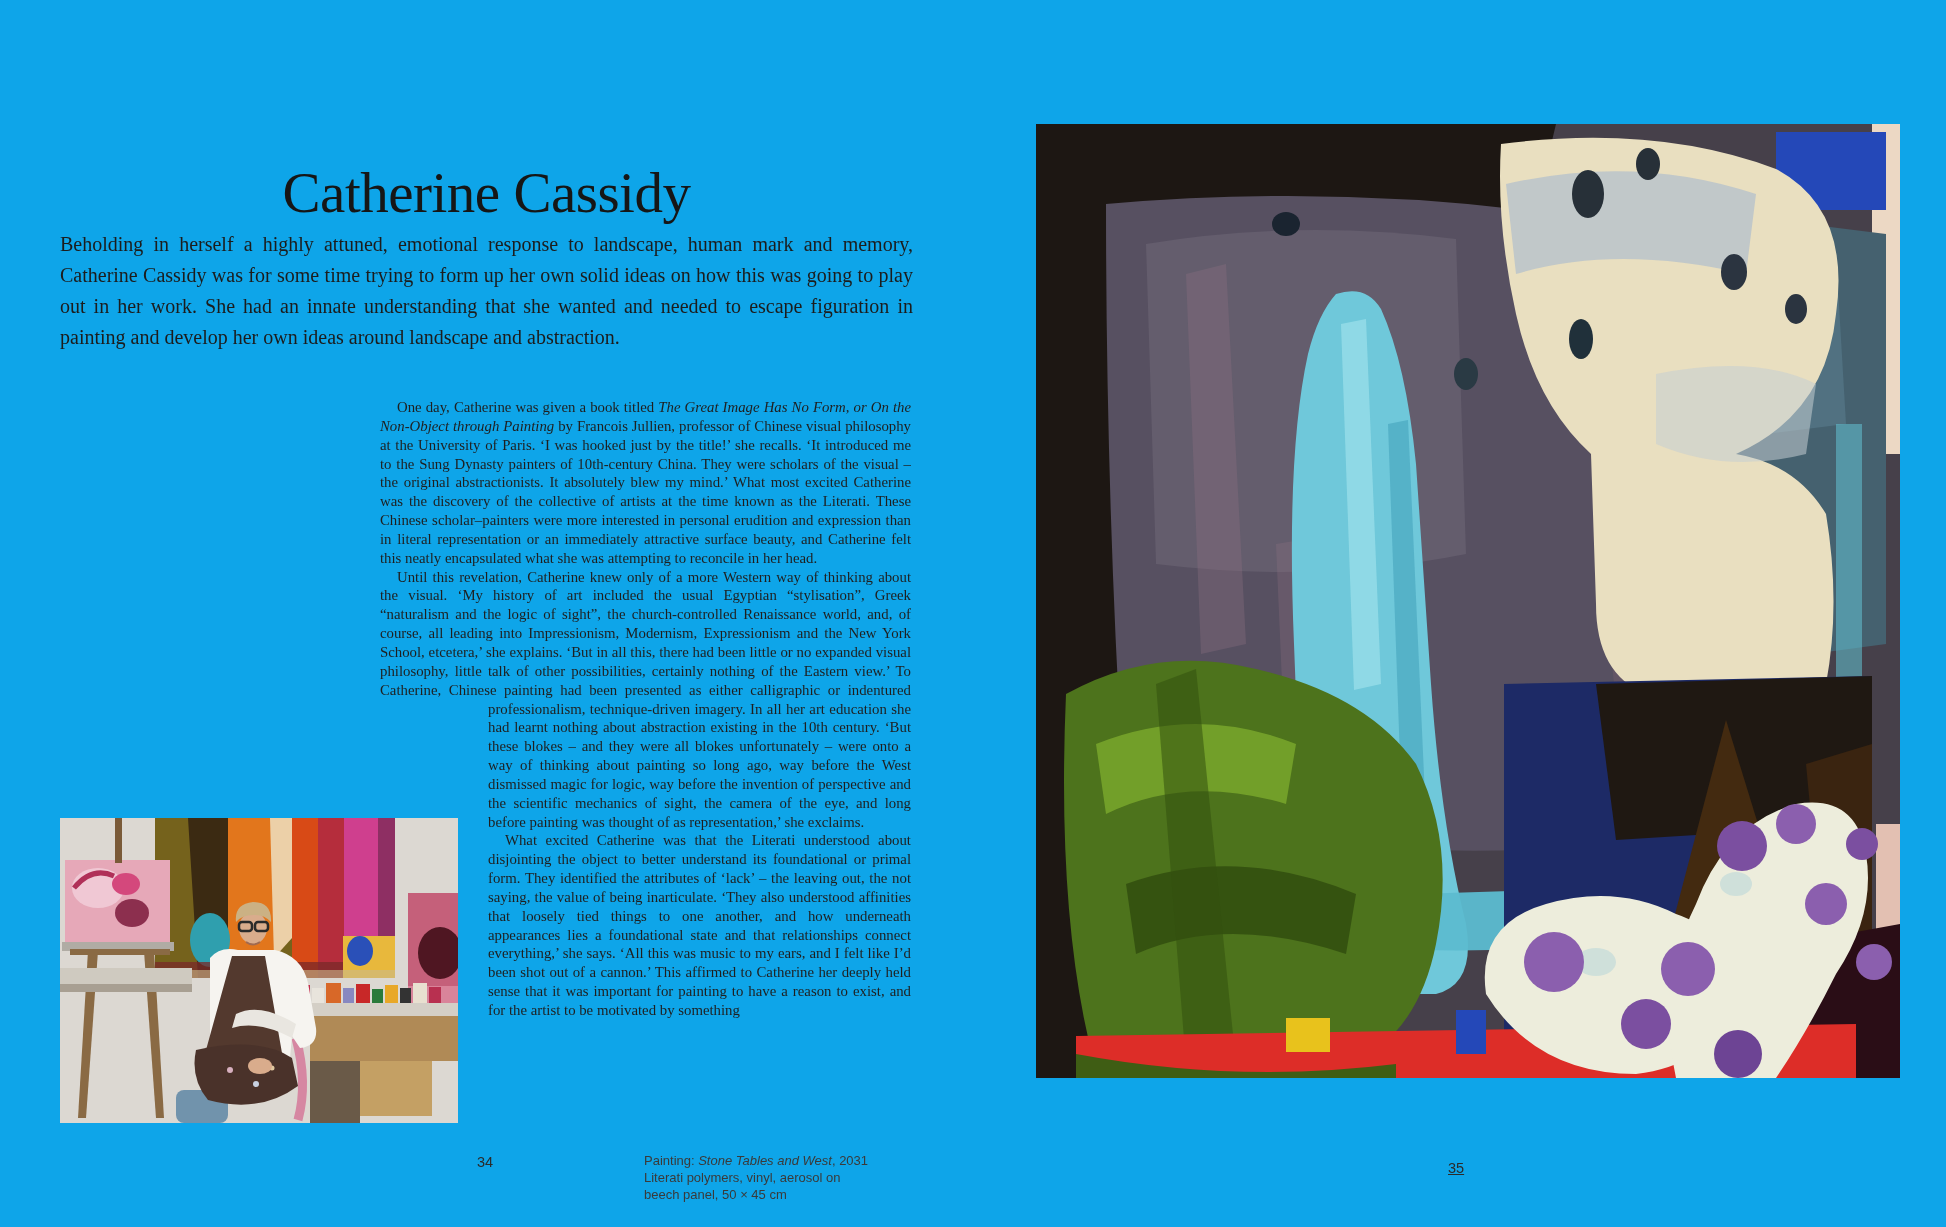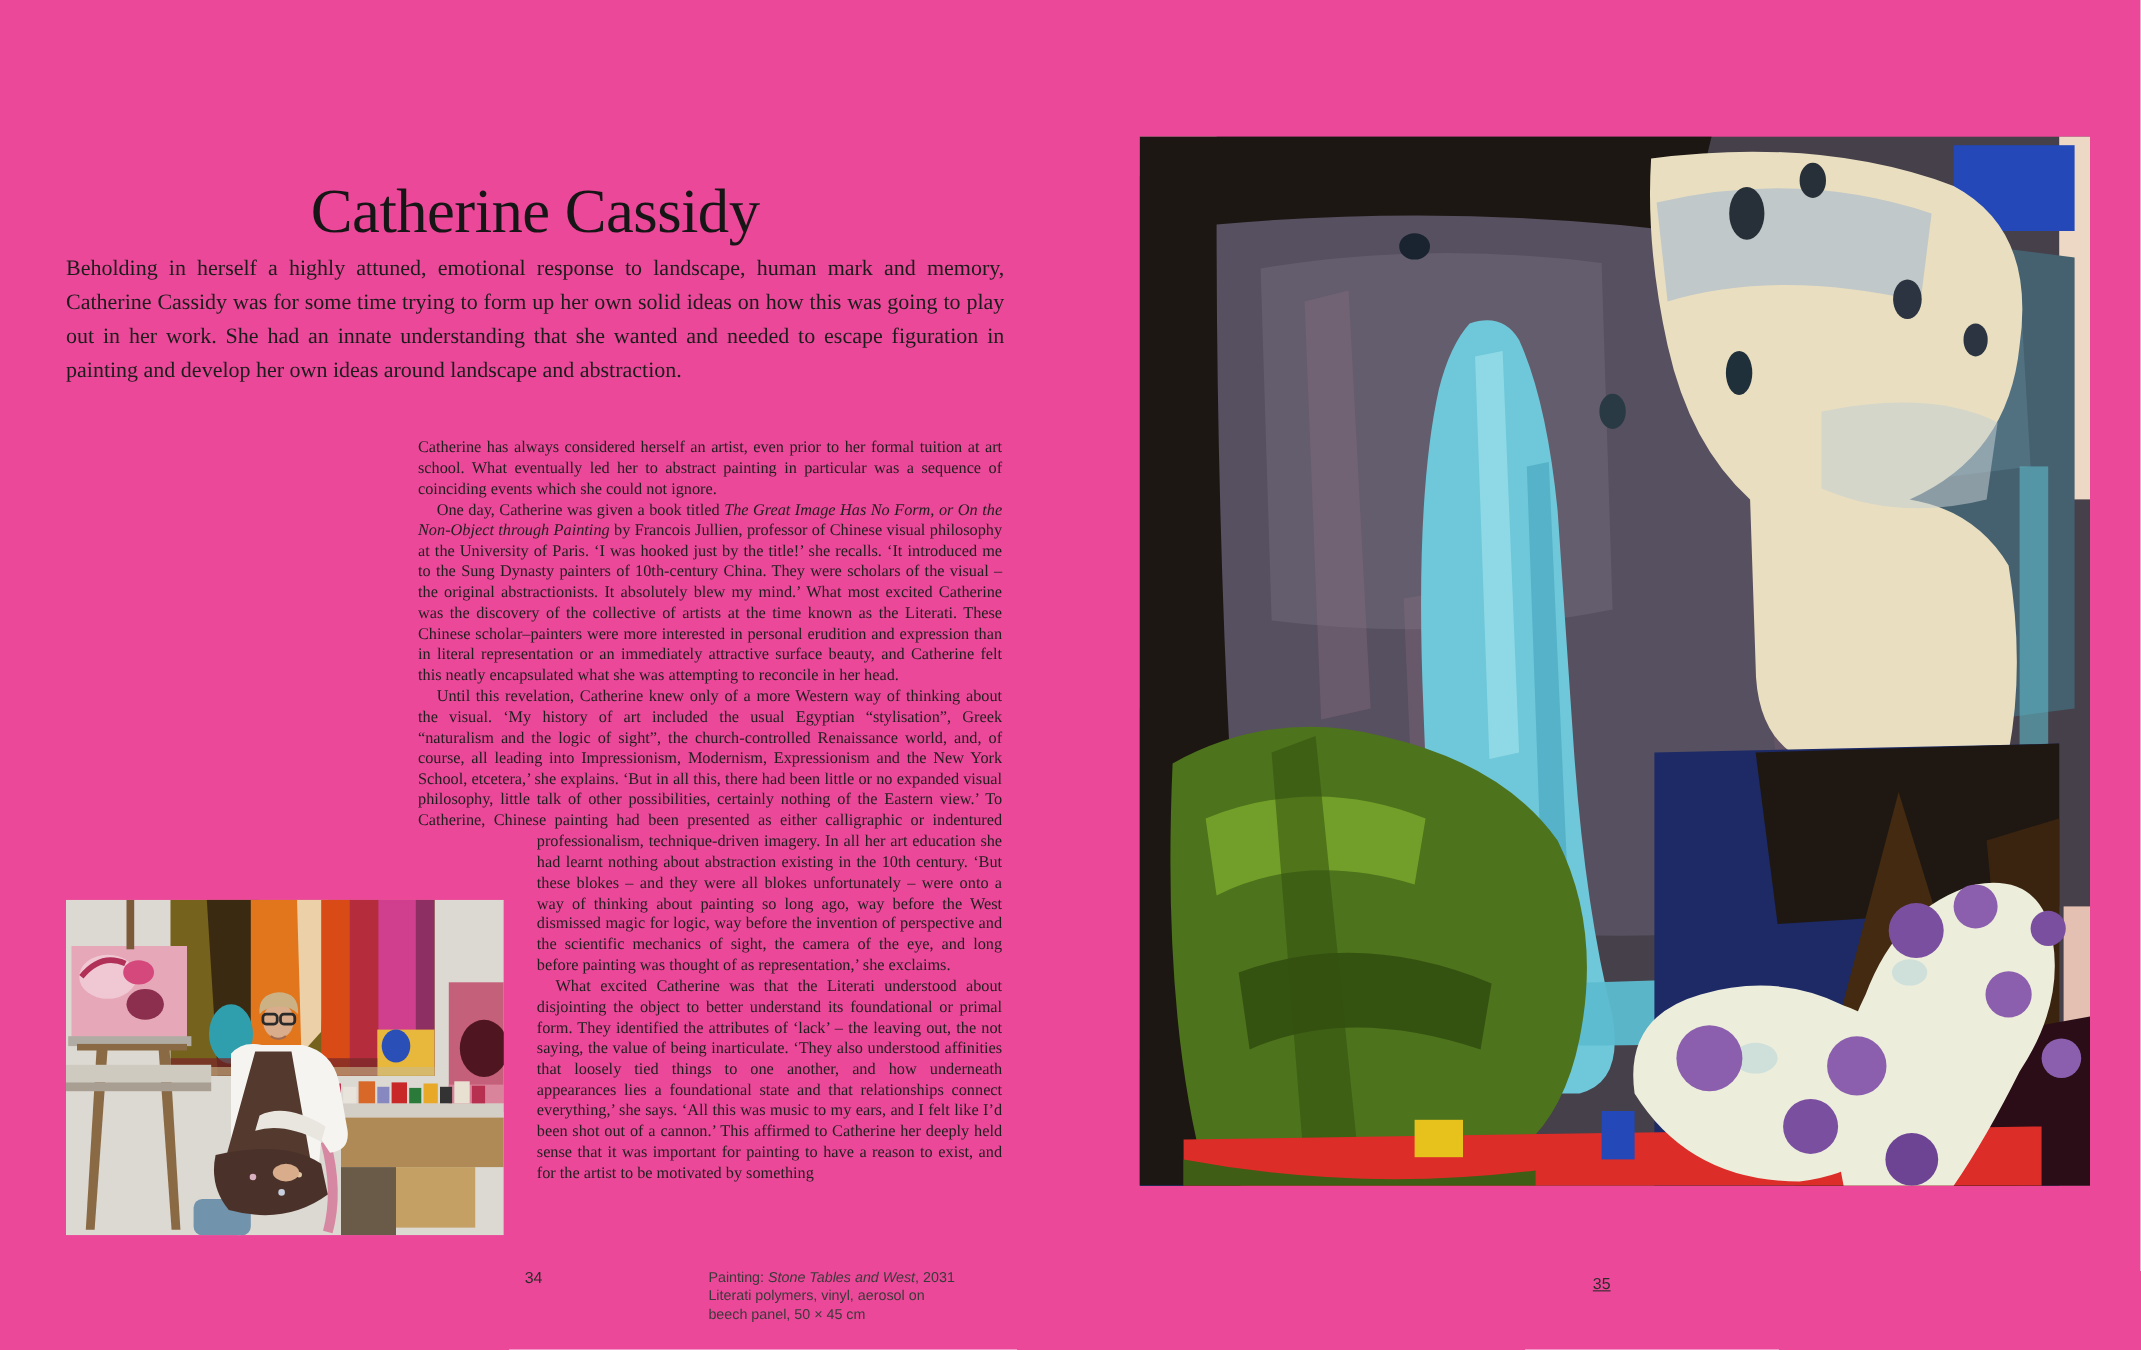--- a/index.html
+++ b/index.html
@@ -1,16 +1,16 @@
 <!DOCTYPE html>
 <html><head>
 <meta charset="utf-8">
 <style>
   html,body{margin:0;padding:0;background:#ffffff;}
-  #spread{position:relative;width:1946px;height:1227px;background:#ec4899;overflow:hidden;
+  #spread{position:relative;width:1946px;height:1227px;background:#0ea5e9;overflow:hidden;
           font-family:"Liberation Serif", serif;color:#1f1f1f;}
   
   #page-title{position:absolute;left:0;top:122px;width:973px;text-align:center;
               font-size:57px;line-height:66px;letter-spacing:-0.5px;color:#161616;font-weight:400;}
   #intro{position:absolute;left:60px;top:229px;width:853px;font-size:20px;line-height:31px;
          text-align:justify;color:#1c1c1c;}
   #body-text{position:absolute;left:380px;top:398px;width:531px;font-size:14.8px;
              line-height:18.85px;text-align:justify;color:#1f1f1f;}
   #body-text p{margin:0;padding:0;}
   #body-text p.ind{text-indent:17px;}
@@ -31,21 +31,20 @@
 
 <div id="spread">
 
   <div>
 
     <h1 id="page-title">Catherine Cassidy</h1>
 
     <div id="intro">Beholding in herself a highly attuned, emotional response to landscape, human mark and memory, Catherine Cassidy was for some time trying to form up her own solid ideas on how this was going to play out in her work. She had an innate understanding that she wanted and needed to escape figuration in painting and develop her own ideas around landscape and abstraction.</div>
 
     <div id="body-text">
-      <p>Catherine has always considered herself an artist, even prior to her formal tuition at art school. What eventually led her to abstract painting in particular was a sequence of coinciding events which she could not ignore.</p>
       <p class="ind"><span>One day, Catherine was given a book titled </span><span class="it">The Great Image Has No Form, or On the Non-Object through Painting</span><span> by Francois Jullien, professor of Chinese visual philosophy at the University of Paris. ‘I was hooked just by the title!’ she recalls. ‘It introduced me to the Sung Dynasty painters of 10th-century China. They were scholars of the visual – the original abstractionists. It absolutely blew my mind.’ What most excited Catherine was the discovery of the collective of artists at the time known as the Literati. These Chinese scholar–painters were more interested in personal erudition and expression than in literal representation or an immediately attractive surface beauty, and Catherine felt this neatly encapsulated what she was attempting to reconcile in her head.</span></p>
       <p class="ind"><span>Until this revelation, Catherine knew only of a more Western way of thinking about the visual. ‘My history of art included the usual Egyptian “stylisation”, Greek “naturalism and the logic of sight”, the church-controlled Renaissance world, and, of course, all leading into Impressionism, Modernism, Expressionism and the New York School, etcetera,’ she explains. ‘But in all this, there had been little or no expanded visual philosophy, little talk of other possibilities, certainly nothing of the Eastern view.’ To Catherine, Chinese painting had been presented as either calligraphic or indentured professionalism, technique-driven imagery. In all her art education she </span><span class="photo-float"></span><span>had learnt nothing about abstraction existing in the 10th century. ‘But these blokes – and they were all blokes unfortunately – were onto a way of thinking about painting so long ago, way before the West dismissed magic for logic, way before the invention of perspective and the scientific mechanics of sight, the camera of the eye, and long before painting was thought of as representation,’ she exclaims.</span></p>
       <p class="ind">What excited Catherine was that the Literati understood about disjointing the object to better understand its foundational or primal form. They identified the attributes of ‘lack’ – the leaving out, the not saying, the value of being inarticulate. ‘They also understood affinities that loosely tied things to one another, and how underneath appearances lies a foundational state and that relationships connect everything,’ she says. ‘All this was music to my ears, and I felt like I’d been shot out of a cannon.’ This affirmed to Catherine her deeply held sense that it was important for painting to have a reason to exist, and for the artist to be motivated by something</p>
     </div>
 
     <div id="studio-photo">
       <svg width="398" height="305" viewBox="0 0 398 305">
         <rect x="0" y="0" width="398" height="305" fill="#dcd8d2"></rect>
 
         <rect x="95" y="0" width="240" height="160" fill="#75621c"></rect>

